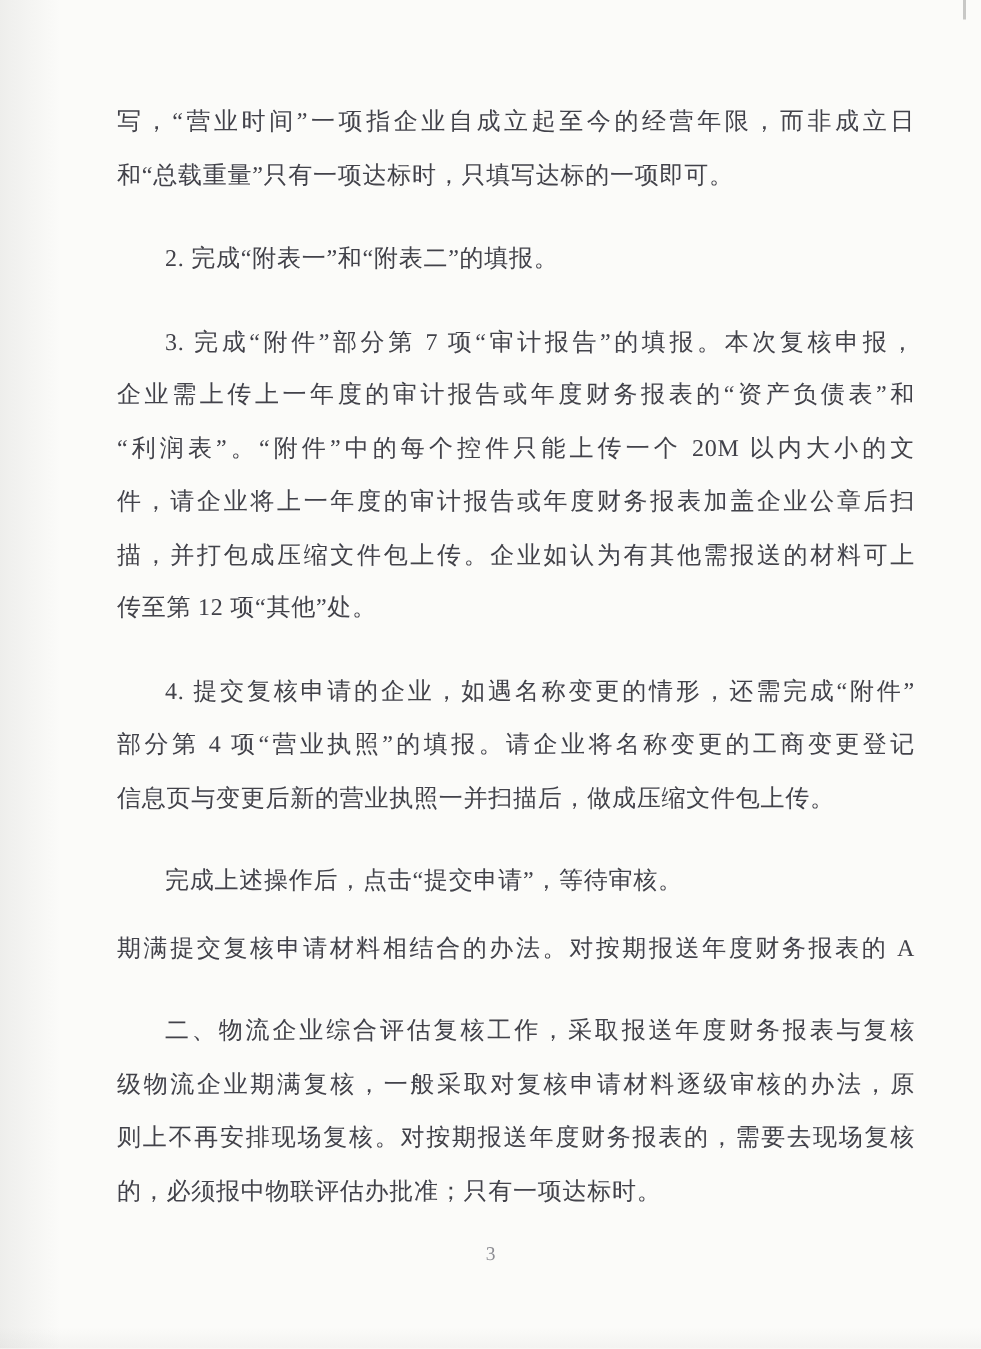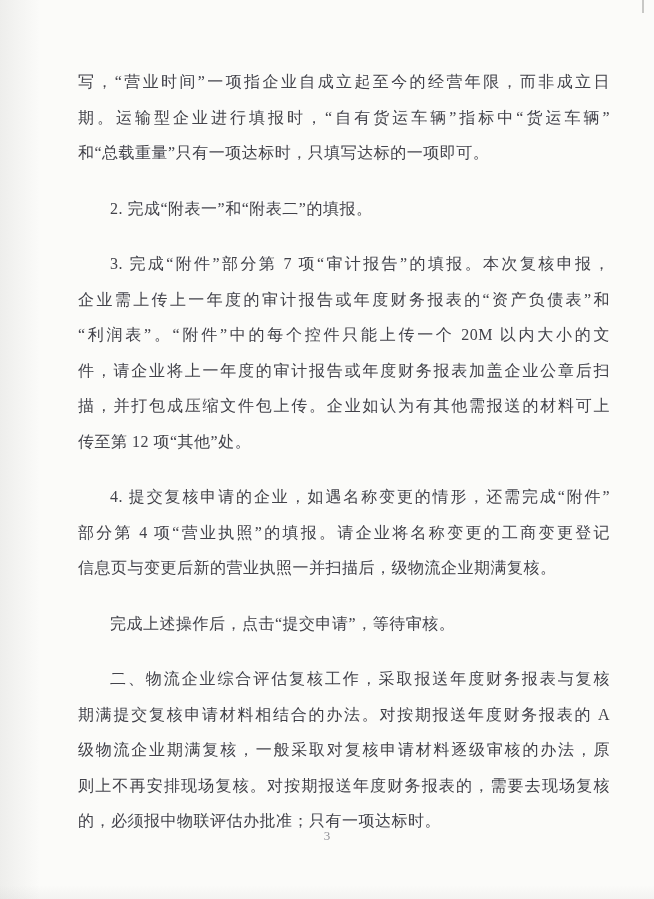--- a/index.html
+++ b/index.html
@@ -80,50 +80,49 @@
 <body>
 
 <div class="scan-edge-left"></div>
 <div class="scan-edge-bottom"></div>
 <div class="scan-mark-top-right"></div>
 
 <div class="text-block">
 
   <p class="para">
     <span class="line">写，“营业时间”一项指企业自成立起至今的经营年限，而非成立日</span>
-    <span class="line">期。运输型企业进行填报时，“自有货运车辆”指标中“货运车辆”</span>
     <span class="line end">和“总载重量”只有一项达标时，只填写达标的一项即可。</span>
   </p>
 
   <p class="para">
     <span class="line end ind">2. 完成“附表一”和“附表二”的填报。</span>
   </p>
 
   <p class="para">
     <span class="line ind">3. 完成“附件”部分第 7 项“审计报告”的填报。本次复核申报，</span>
     <span class="line">企业需上传上一年度的审计报告或年度财务报表的“资产负债表”和</span>
     <span class="line">“利润表”。“附件”中的每个控件只能上传一个 20M 以内大小的文</span>
     <span class="line">件，请企业将上一年度的审计报告或年度财务报表加盖企业公章后扫</span>
     <span class="line">描，并打包成压缩文件包上传。企业如认为有其他需报送的材料可上</span>
     <span class="line end">传至第 12 项“其他”处。</span>
   </p>
 
   <p class="para">
     <span class="line ind">4. 提交复核申请的企业，如遇名称变更的情形，还需完成“附件”</span>
     <span class="line">部分第 4 项“营业执照”的填报。请企业将名称变更的工商变更登记</span>
-    <span class="line end">信息页与变更后新的营业执照一并扫描后，级物流企业期满复核。</span>
+    <span class="line end">信息页与变更后新的营业执照一并扫描后，做成压缩文件包上传。</span>
   </p>
 
   <p class="para">
     <span class="line end ind">完成上述操作后，点击“提交申请”，等待审核。</span>
   </p>
 
   <p class="para">
+    <span class="line">期满提交复核申请材料相结合的办法。对按期报送年度财务报表的 A</span>
     <span class="line ind">二、物流企业综合评估复核工作，采取报送年度财务报表与复核</span>
-    <span class="line">期满提交复核申请材料相结合的办法。对按期报送年度财务报表的 A</span>
     <span class="line">级物流企业期满复核，一般采取对复核申请材料逐级审核的办法，原</span>
     <span class="line">则上不再安排现场复核。对按期报送年度财务报表的，需要去现场复核</span>
     <span class="line end">的，必须报中物联评估办批准；只有一项达标时。</span>
   </p>
 
 </div>
 
 <div class="page-number">3</div>
 
 </body></html>

